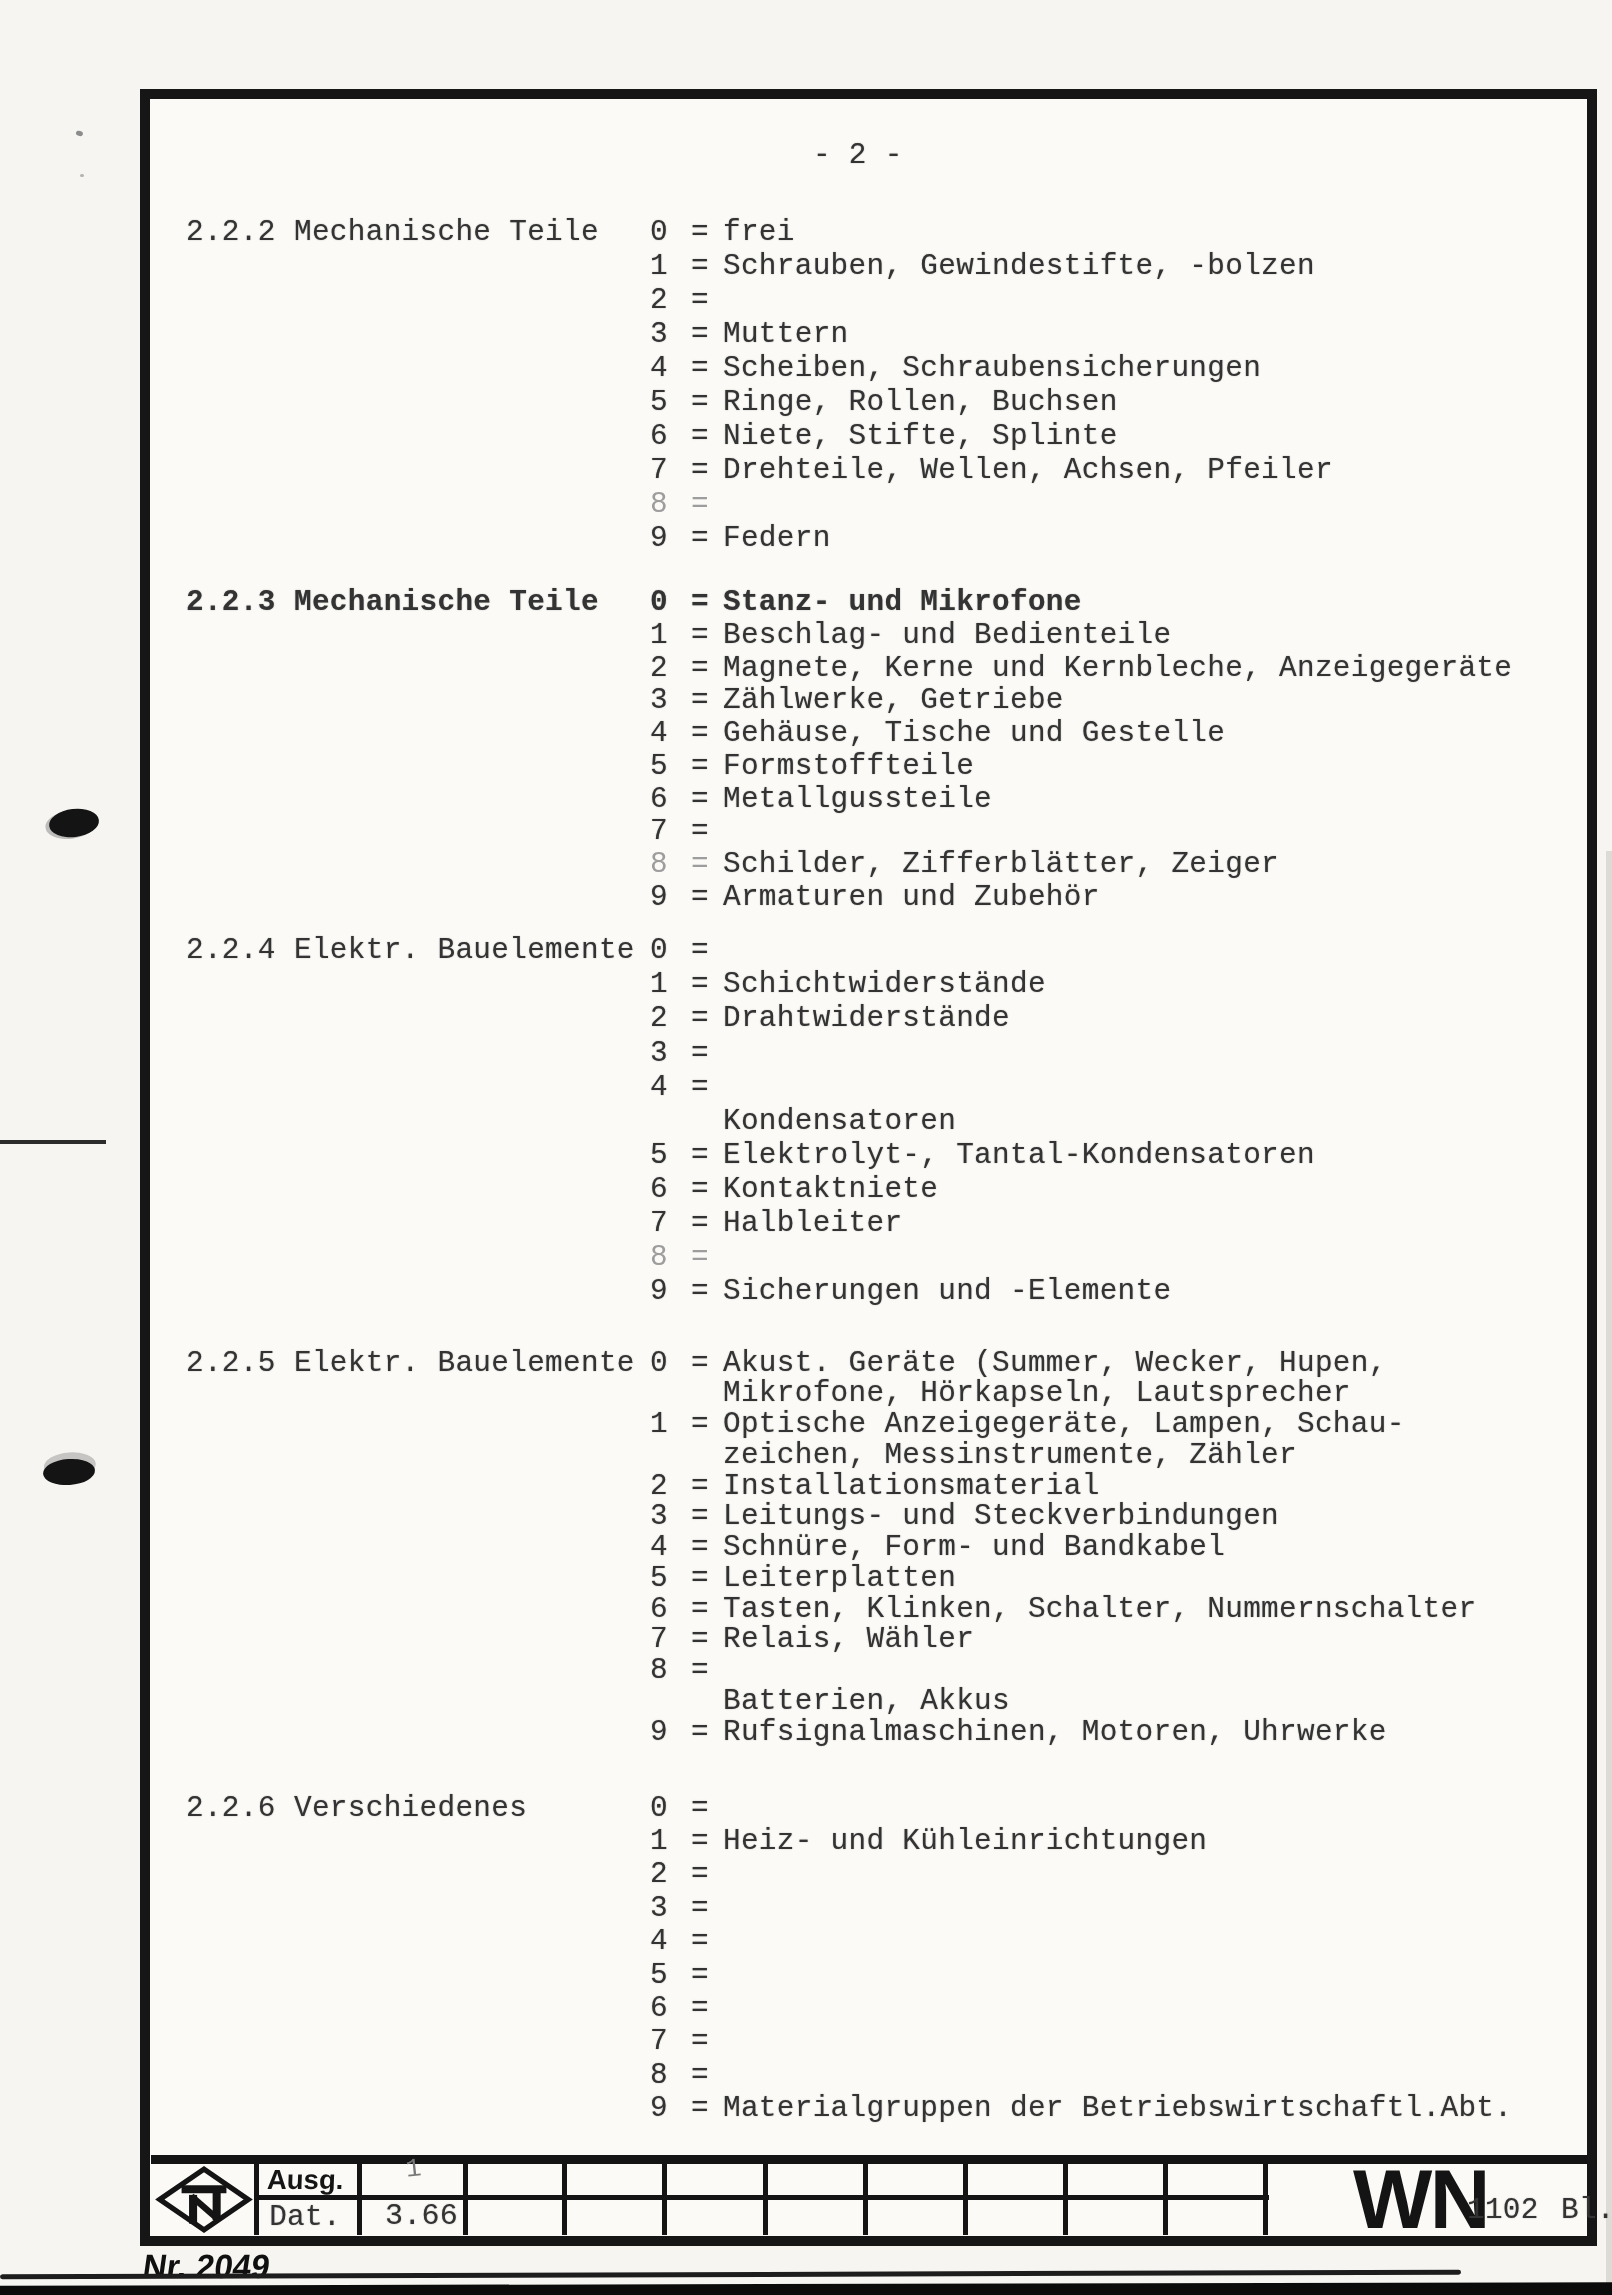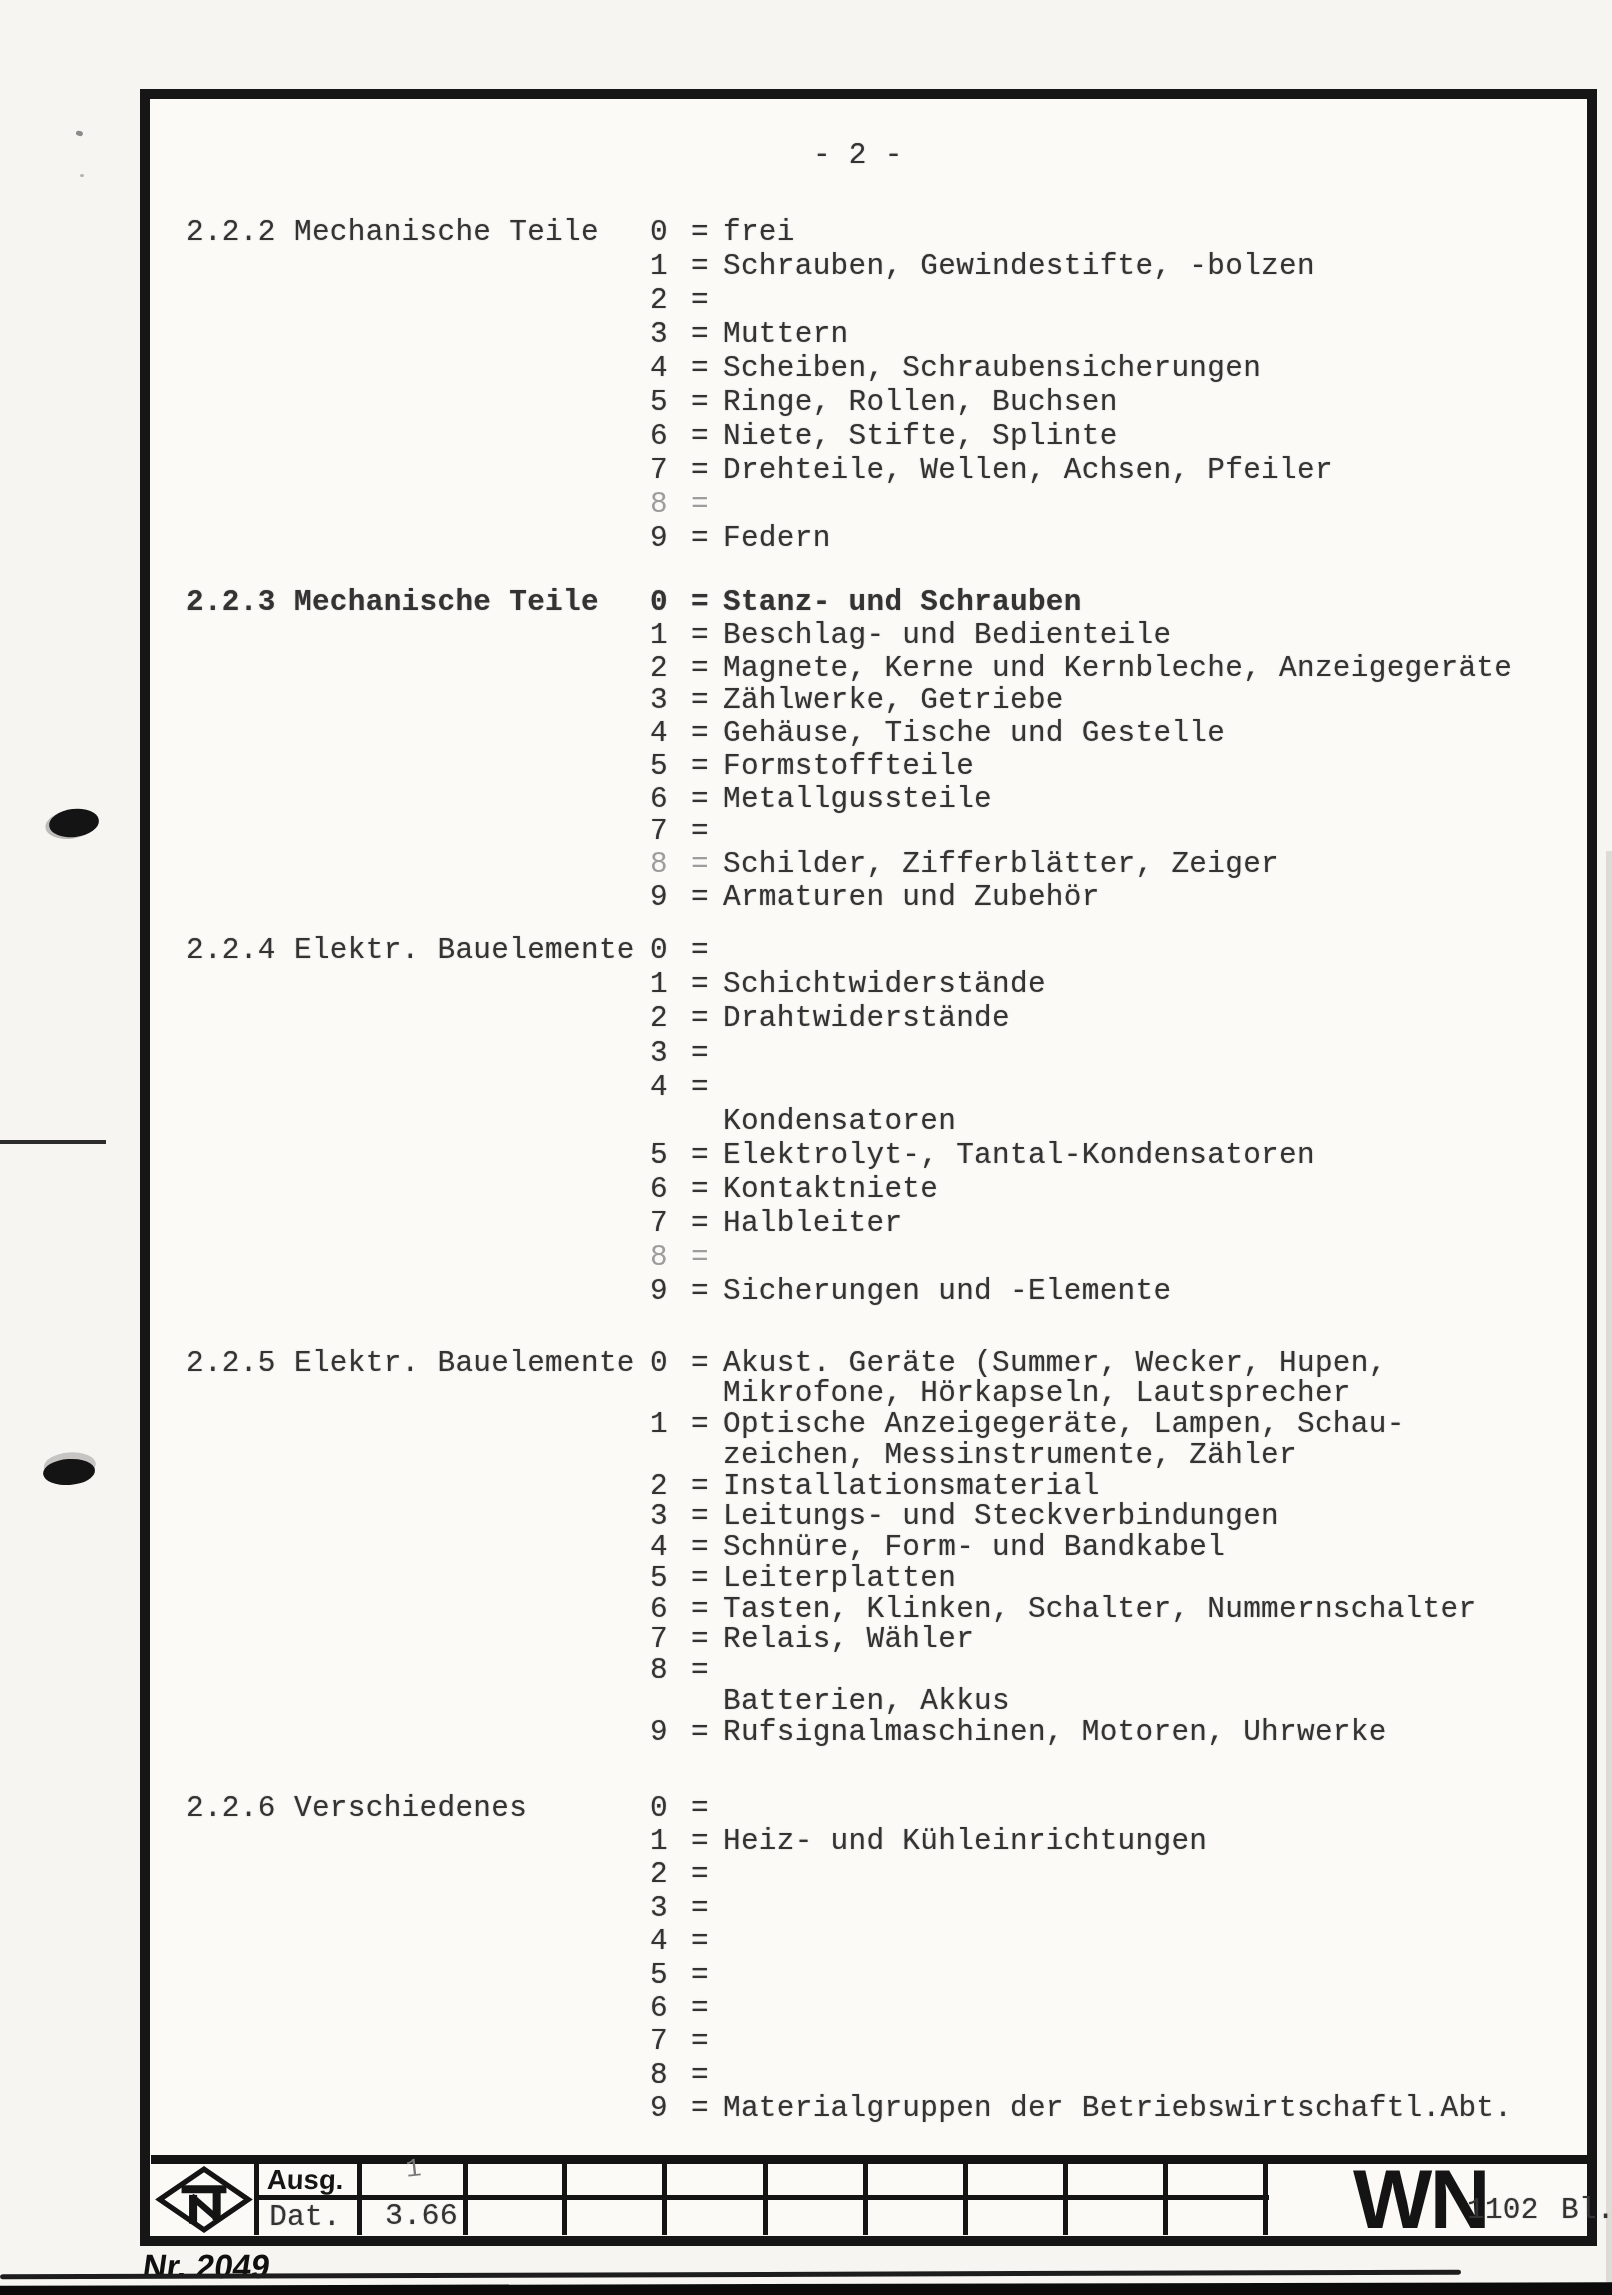--- a/index.html
+++ b/index.html
@@ -106,21 +106,21 @@
         <div class="row" style="top: 284px;"><span class="code">2</span><span class="eq">=</span></div>
         <div class="row" style="top: 318px;"><span class="code">3</span><span class="eq">=</span><span class="desc">Muttern</span></div>
         <div class="row" style="top: 352px;"><span class="code">4</span><span class="eq">=</span><span class="desc">Scheiben, Schraubensicherungen</span></div>
         <div class="row" style="top: 386px;"><span class="code">5</span><span class="eq">=</span><span class="desc">Ringe, Rollen, Buchsen</span></div>
         <div class="row" style="top: 420px;"><span class="code">6</span><span class="eq">=</span><span class="desc">Niete, Stifte, Splinte</span></div>
         <div class="row" style="top: 454px;"><span class="code">7</span><span class="eq">=</span><span class="desc">Drehteile, Wellen, Achsen, Pfeiler</span></div>
         <div class="row" style="top: 488px;"><span class="code faded">8</span><span class="eq faded">=</span></div>
         <div class="row" style="top: 522px;"><span class="code">9</span><span class="eq">=</span><span class="desc">Federn</span></div>
       </div>
       <div class="section tw">
-        <div class="row" style="top: 586px; font-weight: bold;"><span class="sec-num">2.2.3</span><span class="sec-title">Mechanische Teile</span><span class="code">0</span><span class="eq">=</span><span class="desc">Stanz- und Schrauben</span></div>
+        <div class="row" style="top: 586px; font-weight: bold;"><span class="sec-num">2.2.3</span><span class="sec-title">Mechanische Teile</span><span class="code">0</span><span class="eq">=</span><span class="desc">Stanz- und Mikrofone</span></div>
         <div class="row" style="top: 619px;"><span class="code">1</span><span class="eq">=</span><span class="desc">Beschlag- und Bedienteile</span></div>
         <div class="row" style="top: 652px;"><span class="code">2</span><span class="eq">=</span><span class="desc">Magnete, Kerne und Kernbleche, Anzeigegeräte</span></div>
         <div class="row" style="top: 684px;"><span class="code">3</span><span class="eq">=</span><span class="desc">Zählwerke, Getriebe</span></div>
         <div class="row" style="top: 717px;"><span class="code">4</span><span class="eq">=</span><span class="desc">Gehäuse, Tische und Gestelle</span></div>
         <div class="row" style="top: 750px;"><span class="code">5</span><span class="eq">=</span><span class="desc">Formstoffteile</span></div>
         <div class="row" style="top: 783px;"><span class="code">6</span><span class="eq">=</span><span class="desc">Metallgussteile</span></div>
         <div class="row" style="top: 815px;"><span class="code">7</span><span class="eq">=</span></div>
         <div class="row" style="top: 848px;"><span class="code faded">8</span><span class="eq faded">=</span><span class="desc">Schilder, Zifferblätter, Zeiger</span></div>
         <div class="row" style="top: 881px;"><span class="code">9</span><span class="eq">=</span><span class="desc">Armaturen und Zubehör</span></div>
       </div>

